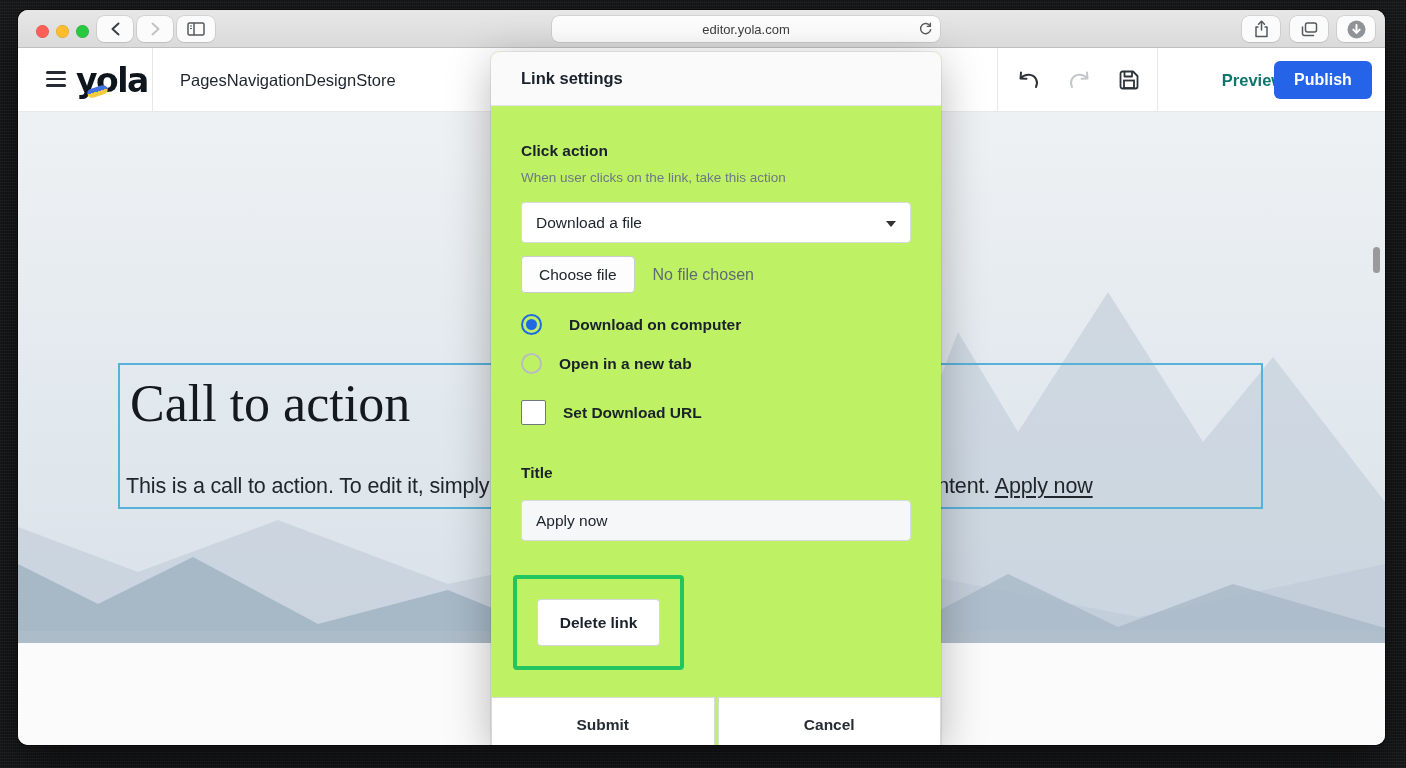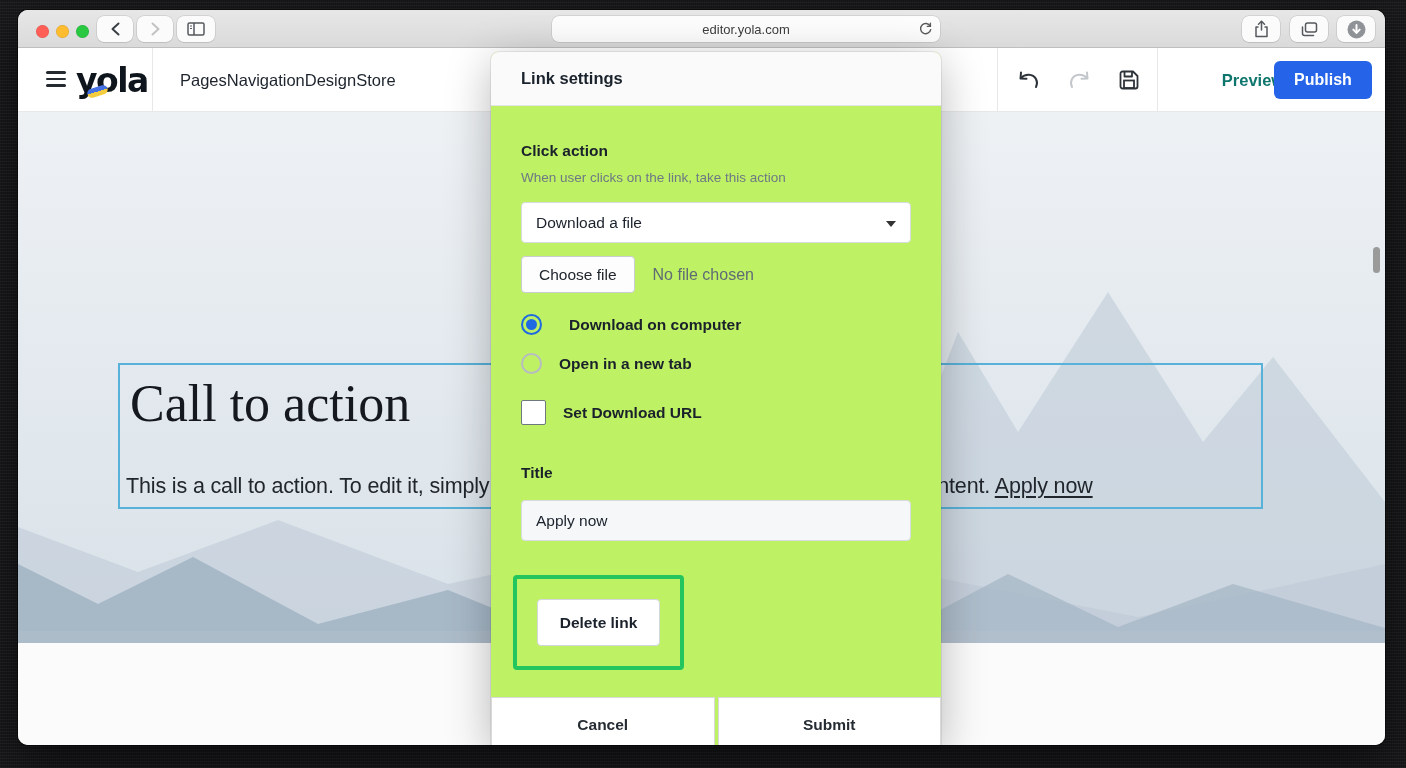--- a/index.html
+++ b/index.html
@@ -302,19 +302,19 @@
 
         <div class="f-label title-label">Title</div>
         <input class="title-input" readonly="" value="Apply now" style="">
 
         <div class="annot">
           <div class="delete-btn">Delete link</div>
         </div>
       </div>
 
       <div class="dlg-footer">
+        <div class="cell">Submit</div>
         <div class="cell">Cancel</div>
-        <div class="cell">Submit</div>
       </div>
     </div>
 
   </div>
 </div>
 
 </body></html>

